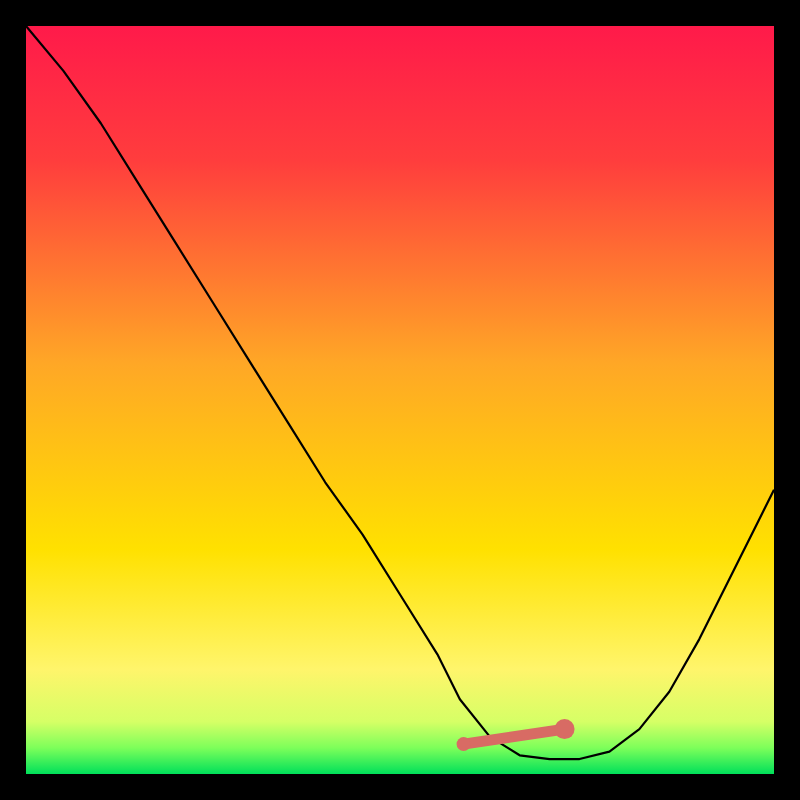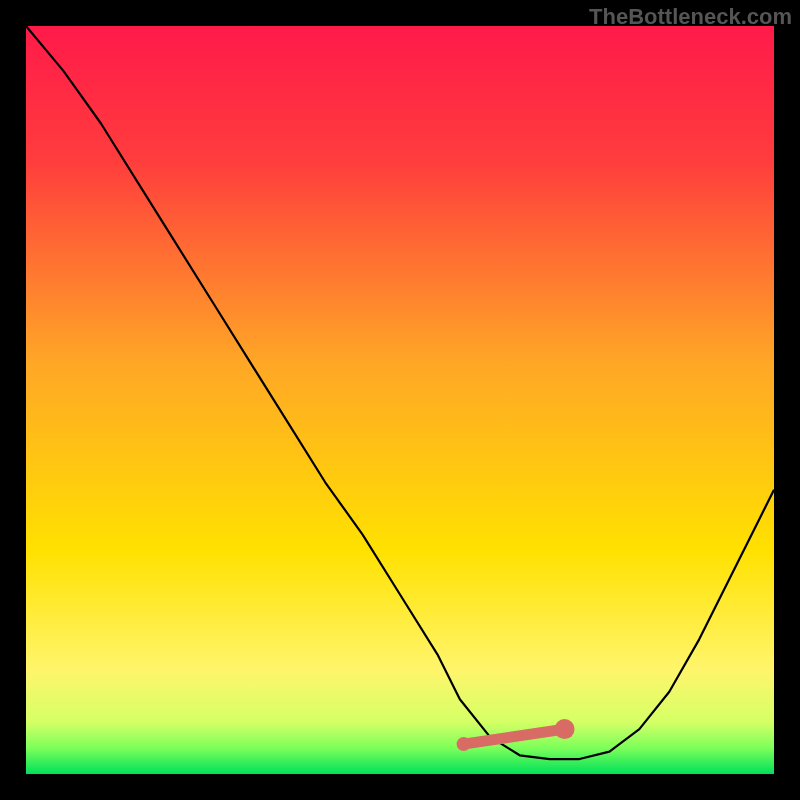--- a/index.html
+++ b/index.html
@@ -27,21 +27,20 @@
   svg {
     position: absolute;
     top: 0;
     left: 0;
   }
 </style>
 </head>
 <body>
 
 <div class="container">
-  <div class="watermark">TheBottleneck.com</div>
   <svg id="chart-svg" width="800" height="800">
       <defs>
         <linearGradient id="bg-grad" x1="0" y1="0" x2="0" y2="1">
           <stop offset="0%" stop-color="#ff1a4a"></stop>
           <stop offset="18%" stop-color="#ff3d3d"></stop>
           <stop offset="45%" stop-color="#ffa726"></stop>
           <stop offset="70%" stop-color="#ffe100"></stop>
           <stop offset="86%" stop-color="#fff56b"></stop>
           <stop offset="93%" stop-color="#d6ff66"></stop>
           <stop offset="96.5%" stop-color="#7dff5a"></stop>

